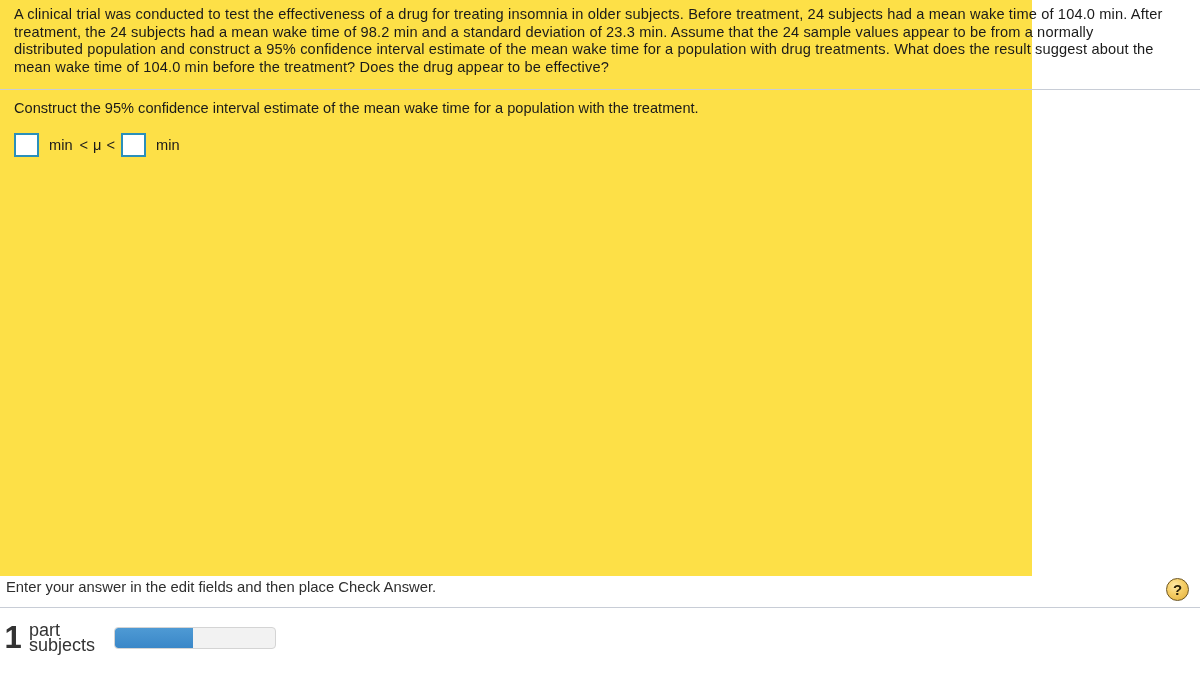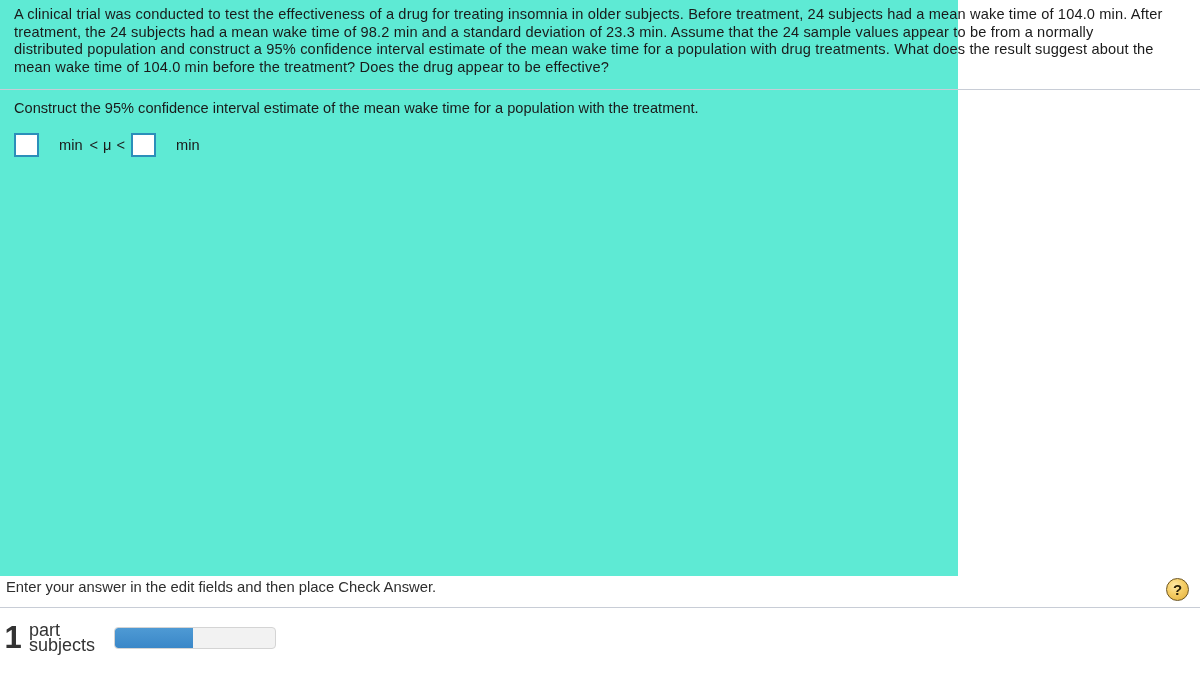--- a/index.html
+++ b/index.html
@@ -10,23 +10,23 @@
     width: 1200px;
     height: 679px;
     background: #ffffff;
     font-family: "Liberation Sans", sans-serif;
     color: #000000;
     overflow: hidden;
   }
 
   #app {
     position: relative;
-    width: 958px;
+    width: 1032px;
     height: 679px;
-    background: #5eead4;
+    background: #fde047;
   }
 
   
   .problem-stem {
     position: absolute;
     left: 14px;
     top: 6px;
     width: 1150px;
     font-size: 14.6px;
     line-height: 17.5px;
@@ -71,21 +71,21 @@
     background: #ffffff;
     outline: none;
     padding: 0 2px;
     font-family: "Liberation Sans", sans-serif;
     font-size: 13px;
     color: #000;
     vertical-align: middle;
   }
 
   .unit-label {
-    margin: 0 5px 0 20px;
+    margin: 0 5px 0 10px;
     font-size: 14.6px;
   }
   .rel-op {
     font-size: 14.6px;
     margin: 0 2px;
   }
   .mu-sym {
     font-size: 14.6px;
     margin: 0 3px;
   }

